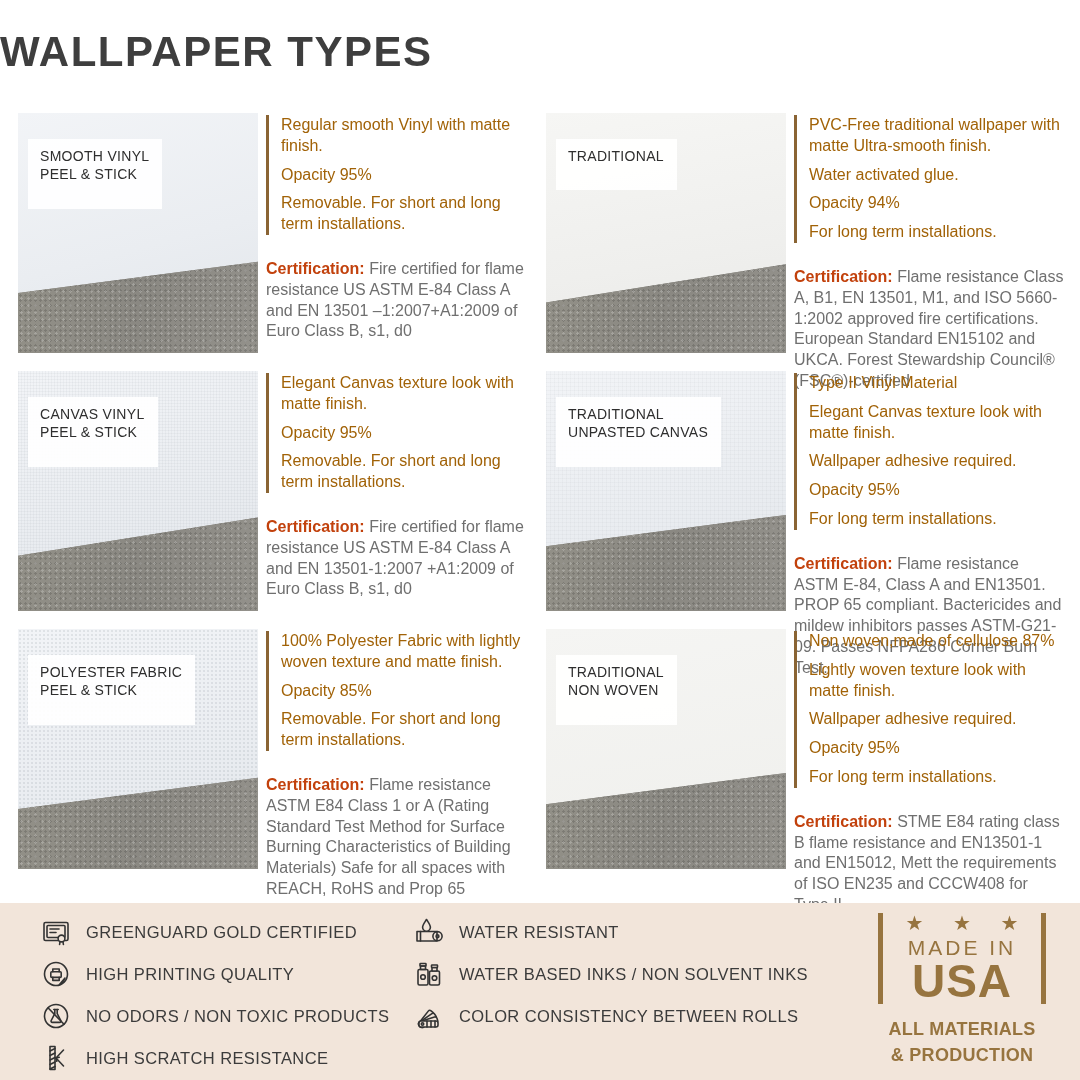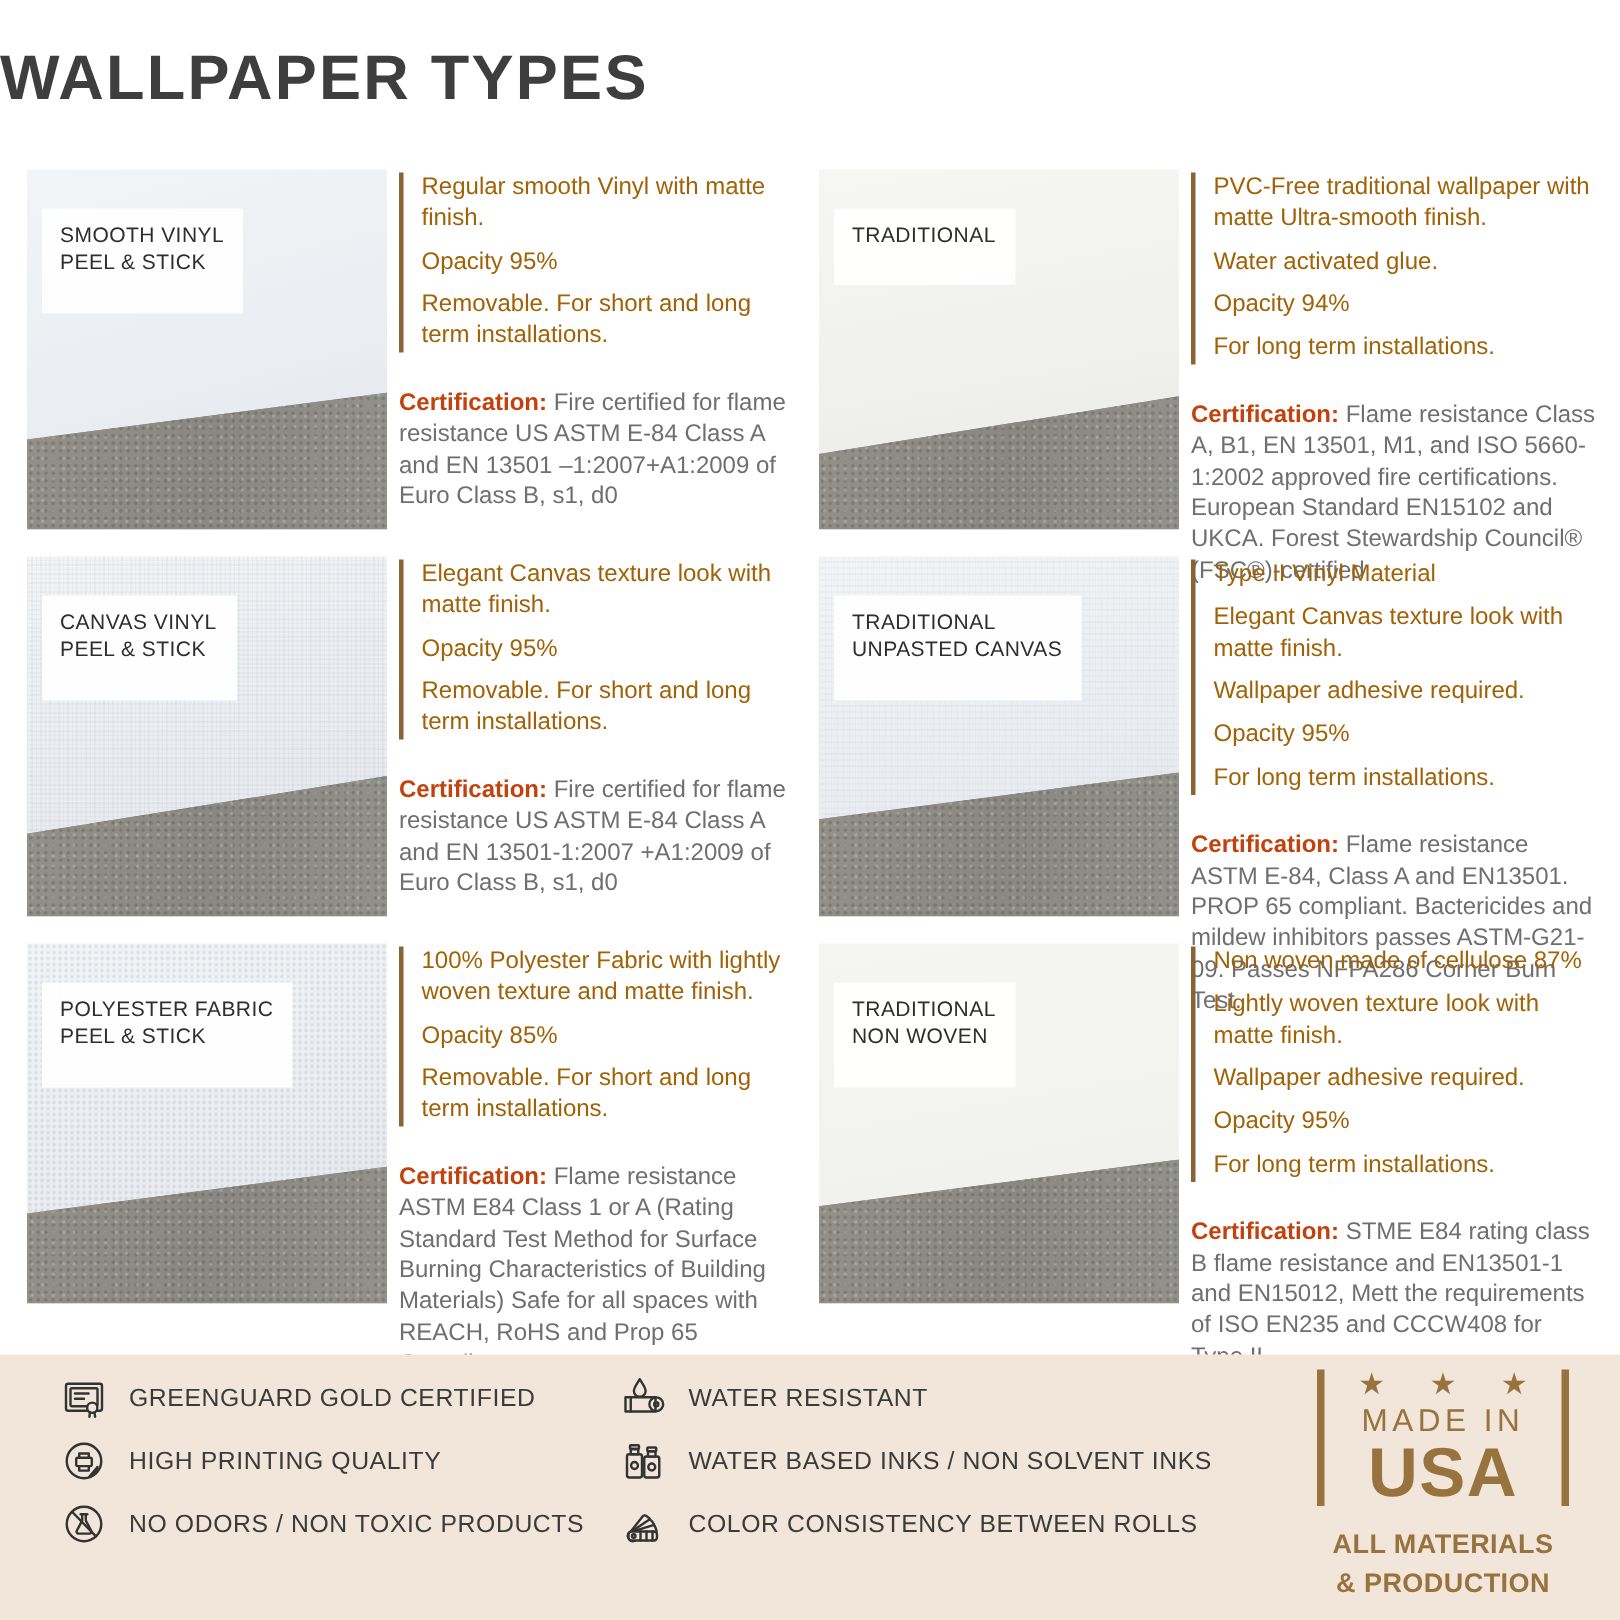--- a/index.html
+++ b/index.html
@@ -242,20 +242,35 @@
       <div class="f-row">
         <span class="ficon">
           <svg width="32" height="32" viewBox="0 0 32 32">
             <circle cx="16" cy="16" r="11.5"></circle>
             <path d="M13.8 9.5 h4.4"></path>
             <path d="M14.8 9.5 v4.2 l-3.6 6.8 a1.3 1.3 0 0 0 1.1 1.9 h7.4 a1.3 1.3 0 0 0 1.1 -1.9 l-3.6 -6.8 v-4.2"></path>
             <line x1="8.2" y1="8" x2="24" y2="24.2"></line>
           </svg>
         </span>
         <span class="f-label">NO ODORS / NON TOXIC PRODUCTS</span>
+      </div>
+      <div class="f-row">
+        <span class="ficon">
+          <svg width="32" height="32" viewBox="0 0 32 32">
+            <rect x="10" y="4.5" width="5" height="23"></rect>
+            <line x1="10" y1="9" x2="15" y2="6.5"></line>
+            <line x1="10" y1="13.5" x2="15" y2="11"></line>
+            <line x1="10" y1="18" x2="15" y2="15.5"></line>
+            <line x1="10" y1="22.5" x2="15" y2="20"></line>
+            <line x1="10" y1="27" x2="15" y2="24.5"></line>
+            <path d="M23.5 8 L16 16 L23.5 24"></path>
+            <path d="M16 16 l3.2 -0.8 M16 16 l0.8 3.2"></path>
+          </svg>
+        </span>
+        <span class="f-label">HIGH SCRATCH RESISTANCE</span>
       </div>
     </div>
 
     <div class="f-col f-col-mid">
       <div class="f-row">
         <span class="ficon">
           <svg width="32" height="32" viewBox="0 0 32 32">
             <rect x="4" y="15.5" width="20" height="9.5"></rect>
             <line x1="7.5" y1="15.5" x2="7.5" y2="25"></line>
             <circle cx="24.5" cy="20.2" r="4.6"></circle>

